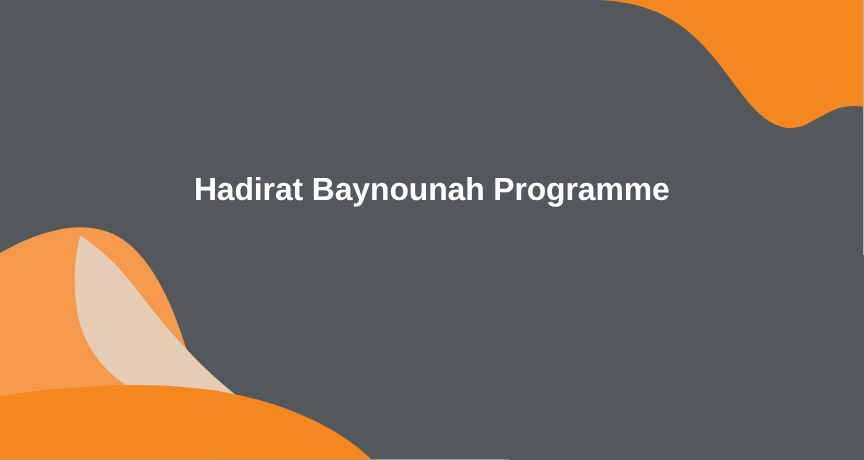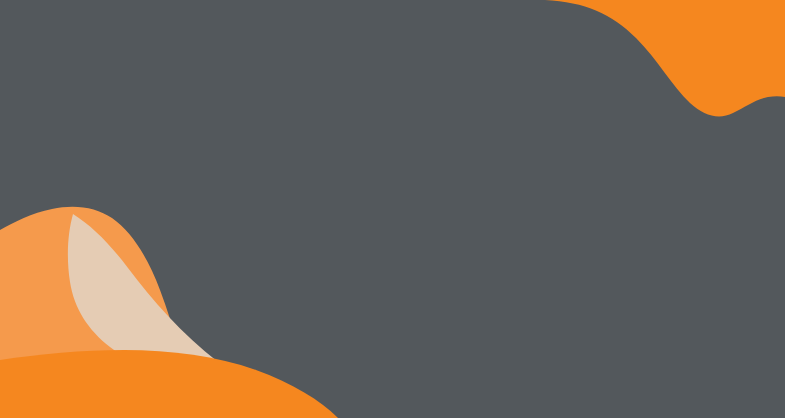--- a/index.html
+++ b/index.html
@@ -107,15 +107,16 @@
              C 66 256, 68 232, 73 214 Z" style="fill: rgb(229, 204, 180);"></path>
 
     <path d="M 0 360
              C 40 354, 82 350, 124 350
              C 172 350, 216 356, 256 370
              C 292 383, 320 400, 338 418
              L 0 418 Z" style="fill: rgb(245, 135, 31);"></path>
   </svg>
 
   <div id="title-block">
+    <span id="title-en" lang="en" dir="ltr">Hadirat Baynounah Programme</span>
   </div>
 
 </div>
 
 </body></html>

